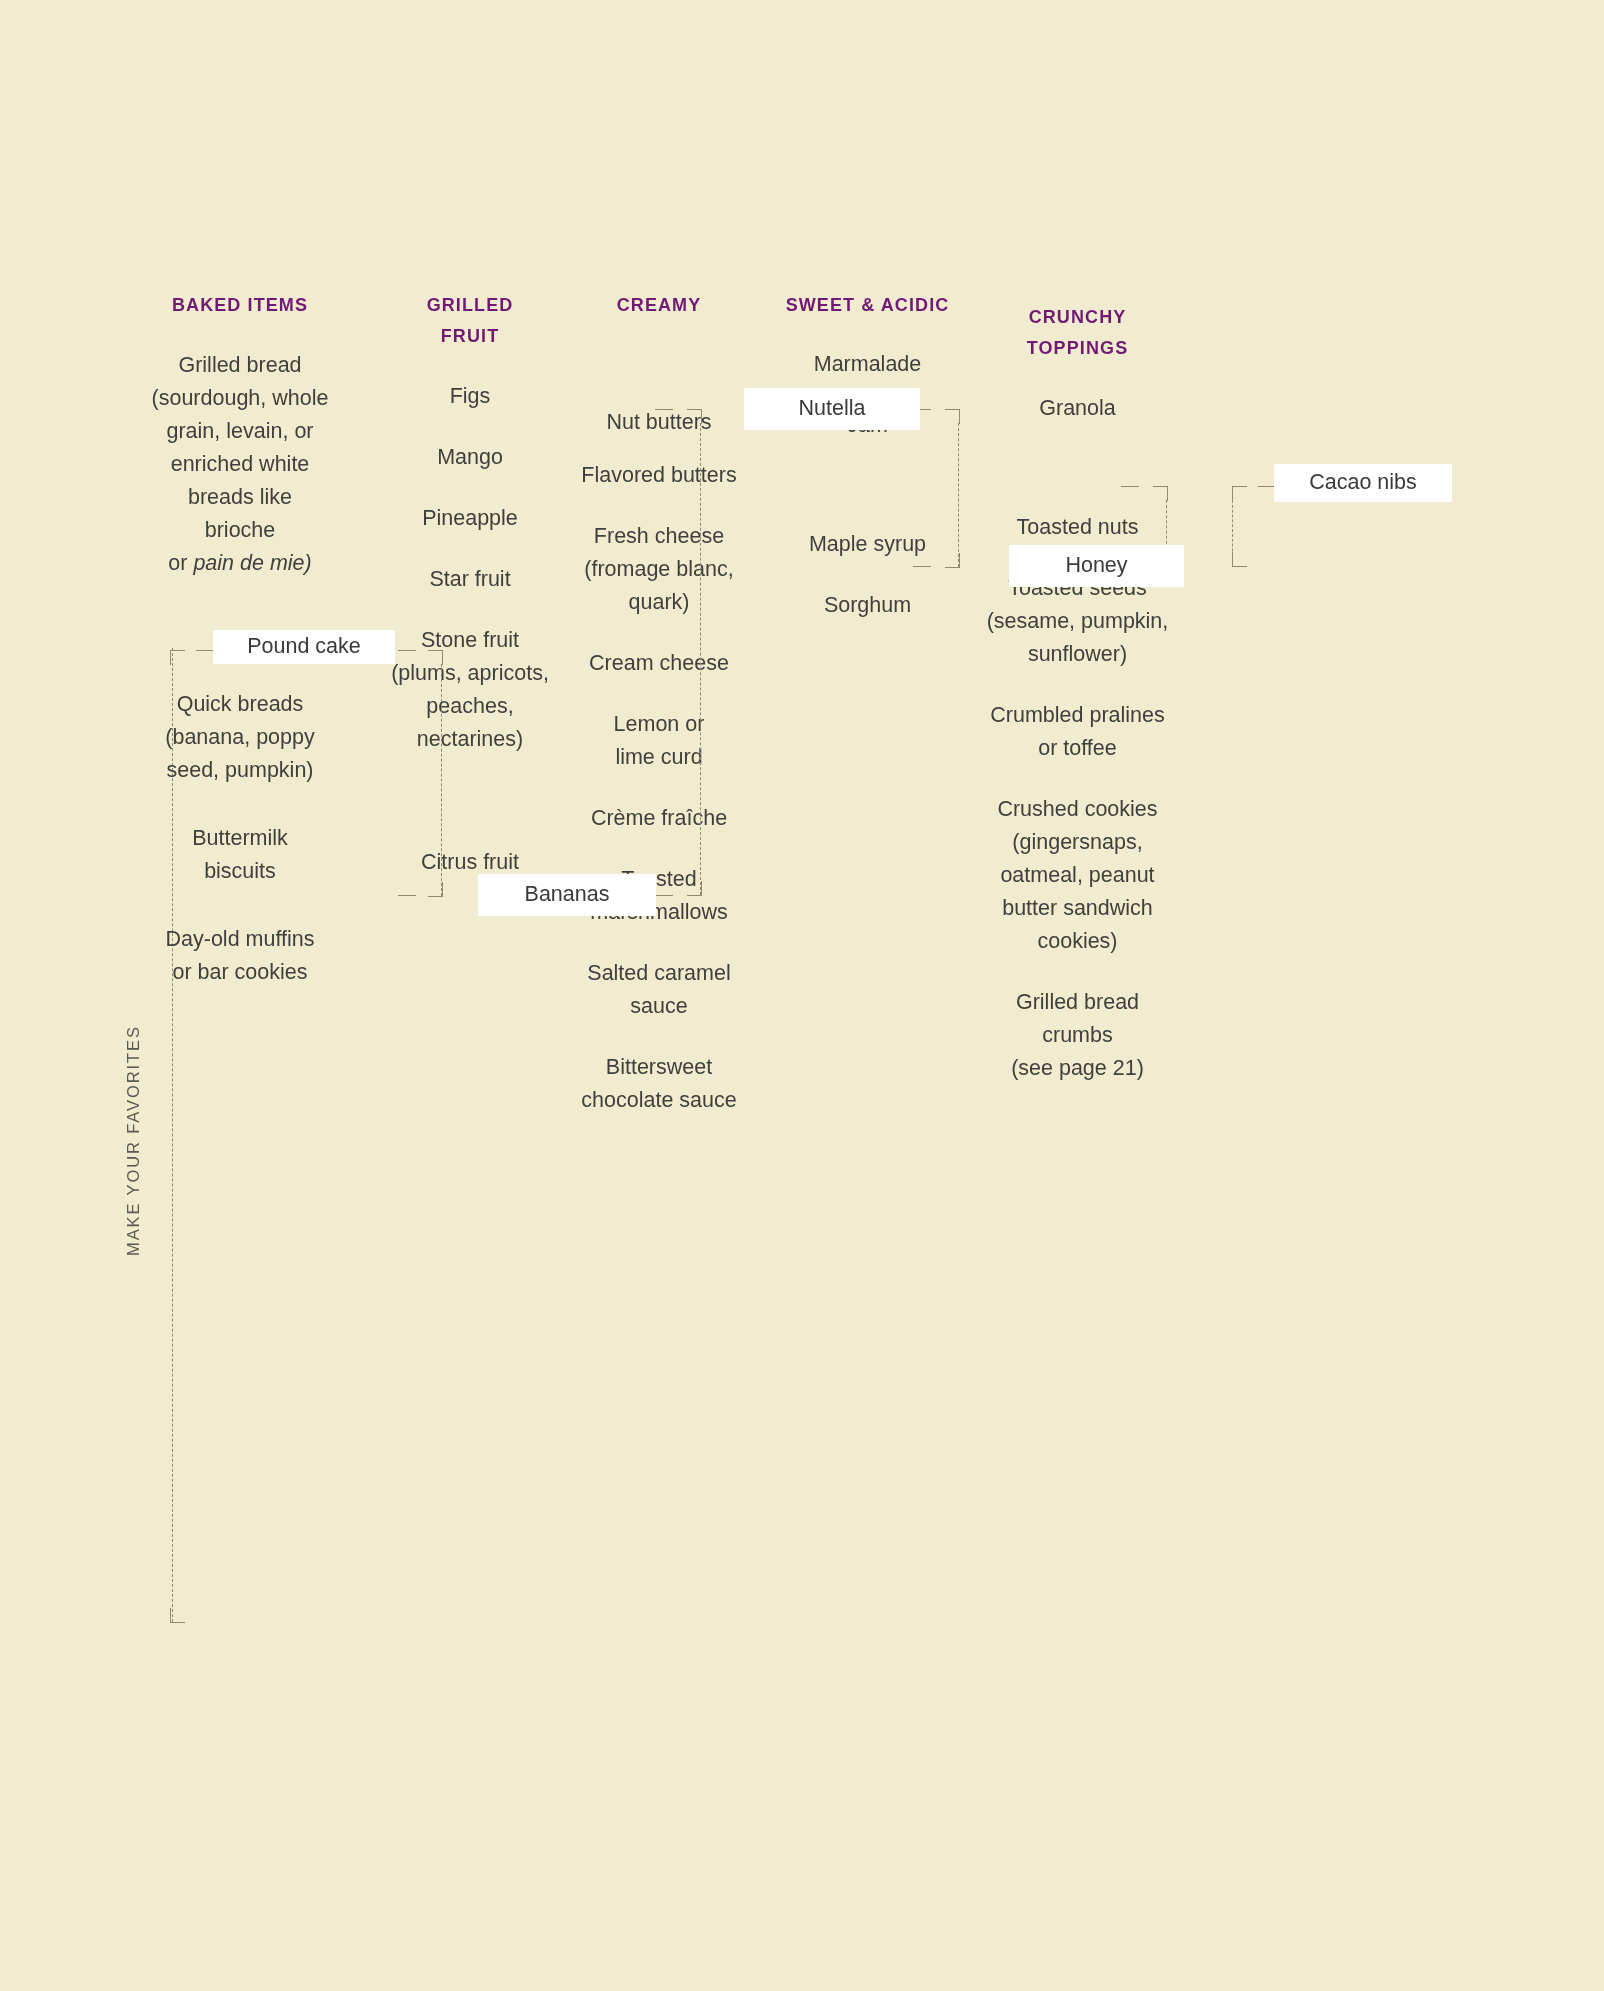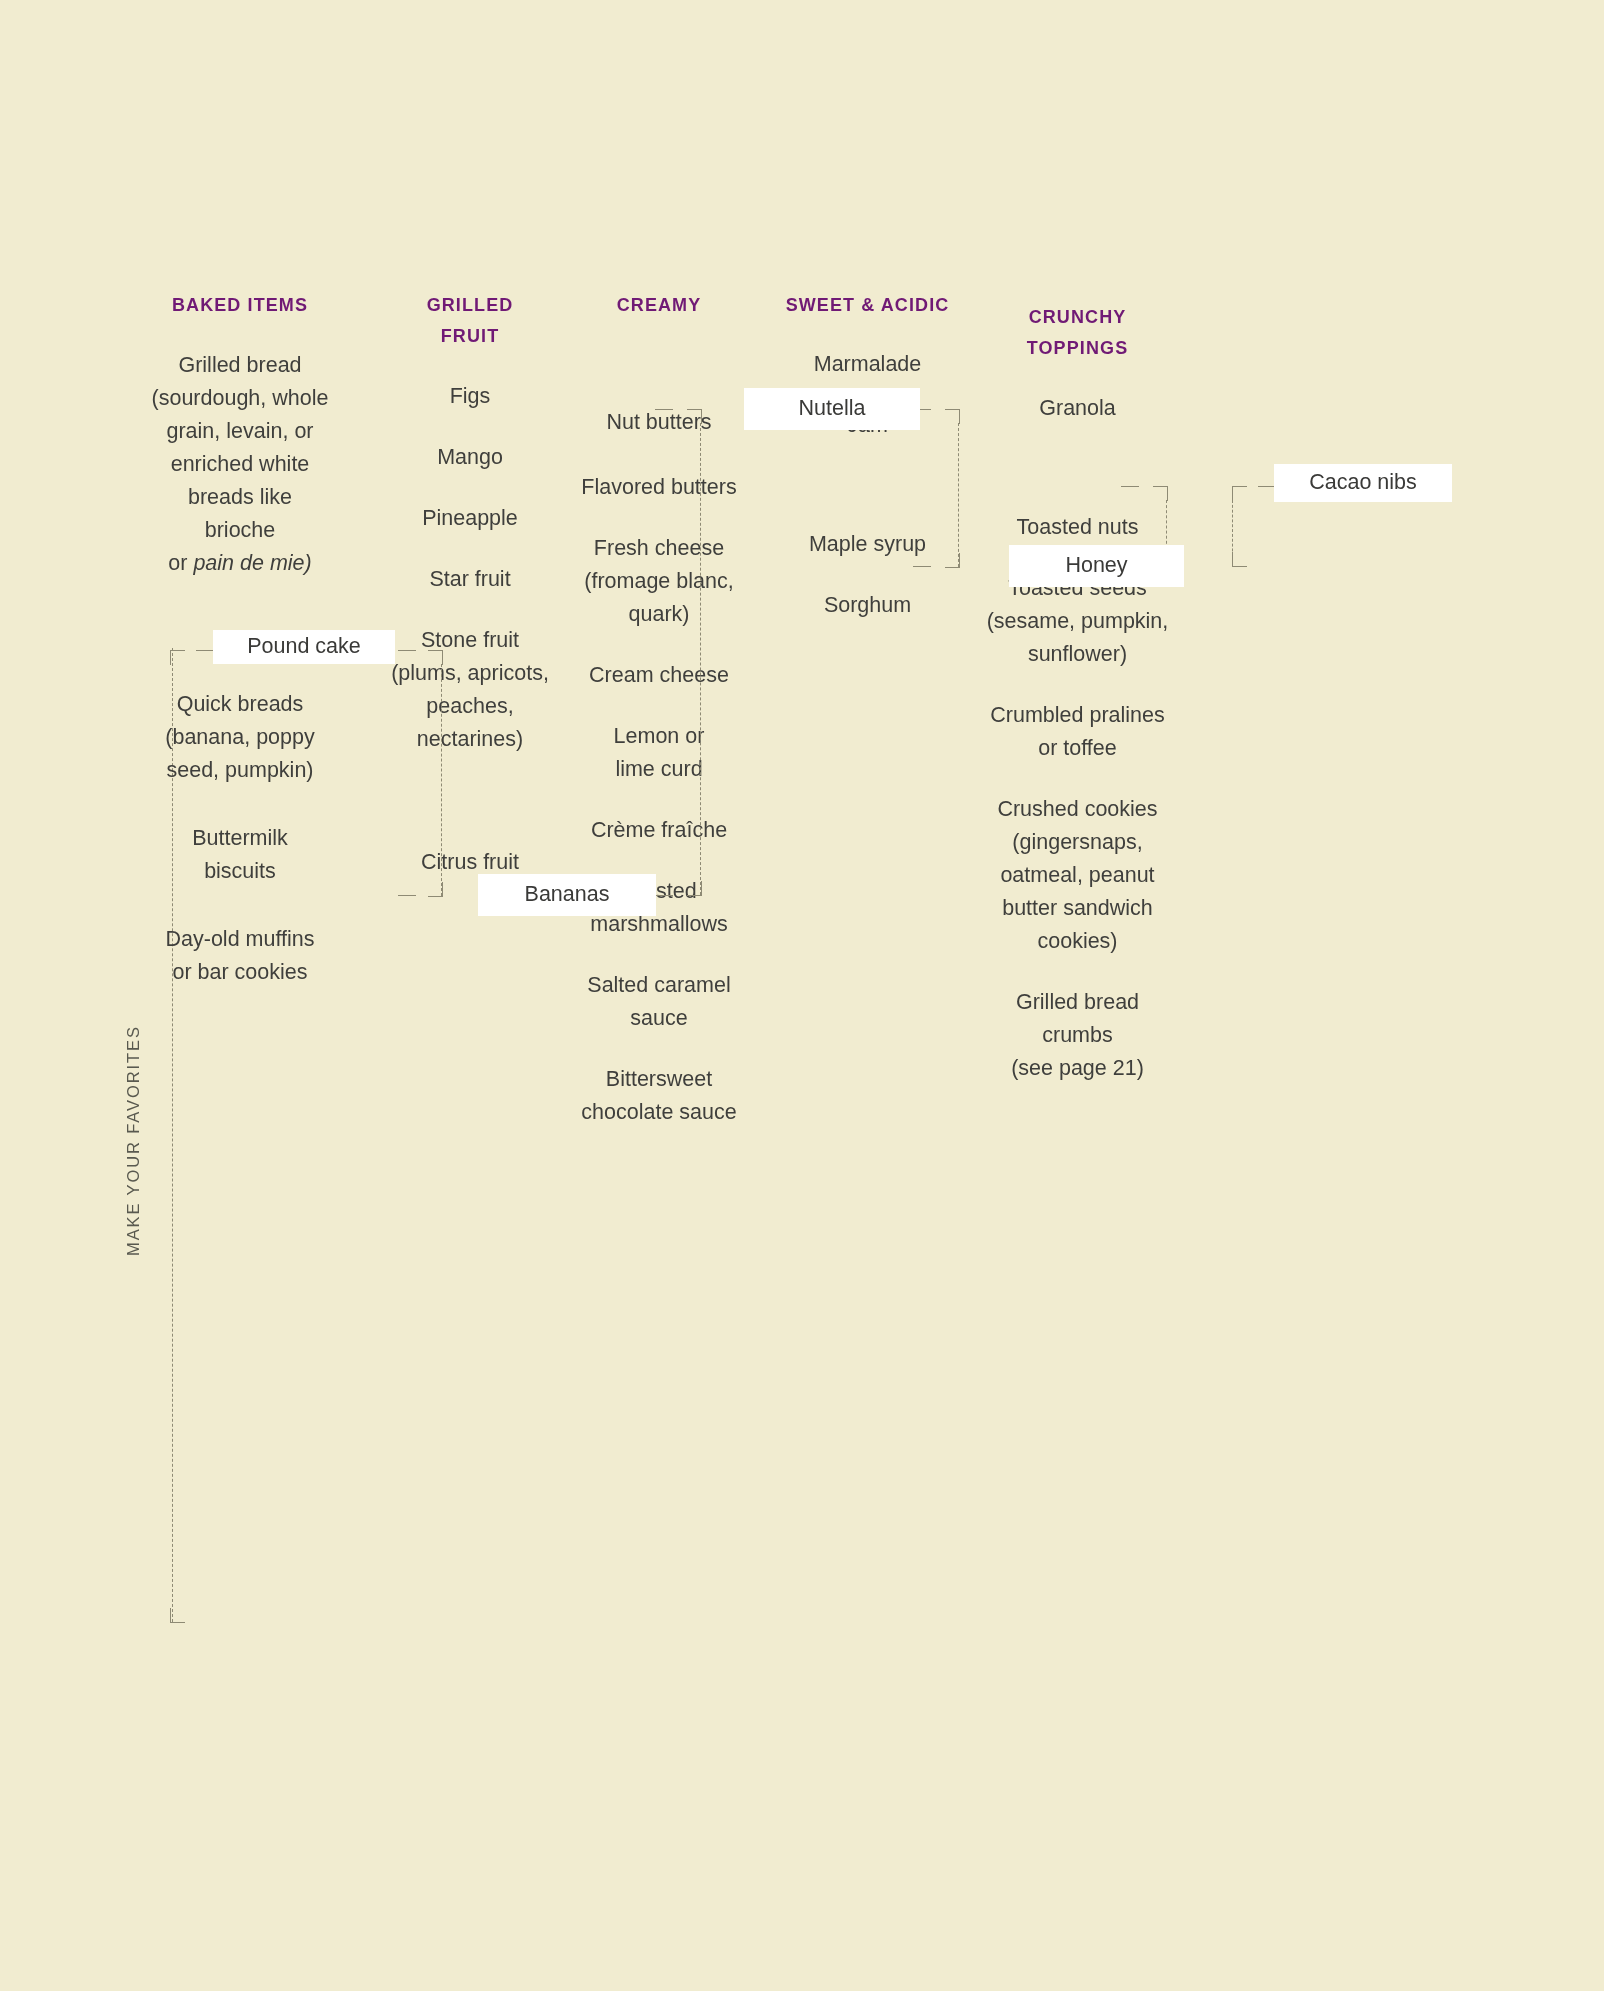--- a/index.html
+++ b/index.html
@@ -129,21 +129,21 @@
       <div>peaches,</div>
       <div>nectarines)</div>
     </div>
     <div style="height:61px;"></div>
     <div class="item">Citrus fruit</div>
   </div>
 
   <div class="col" style="left:569px; top:290px; width:180px;">
     <div class="col-title" style="margin-bottom:27px;">CREAMY</div>
     <div style="height:58px;"></div>
-    <div class="item" style="margin-bottom:32px;">Nut butters</div>
+    <div class="item" style="margin-bottom:20px;">Nut butters</div>
     <div class="item" style="margin-bottom:28px;">Flavored butters</div>
     <div class="item" style="margin-bottom:28px;">
       <div>Fresh cheese</div>
       <div>(fromage blanc,</div>
       <div>quark)</div>
     </div>
     <div class="item" style="margin-bottom:28px;">Cream cheese</div>
     <div class="item" style="margin-bottom:28px;">
       <div>Lemon or</div>
       <div>lime curd</div>

